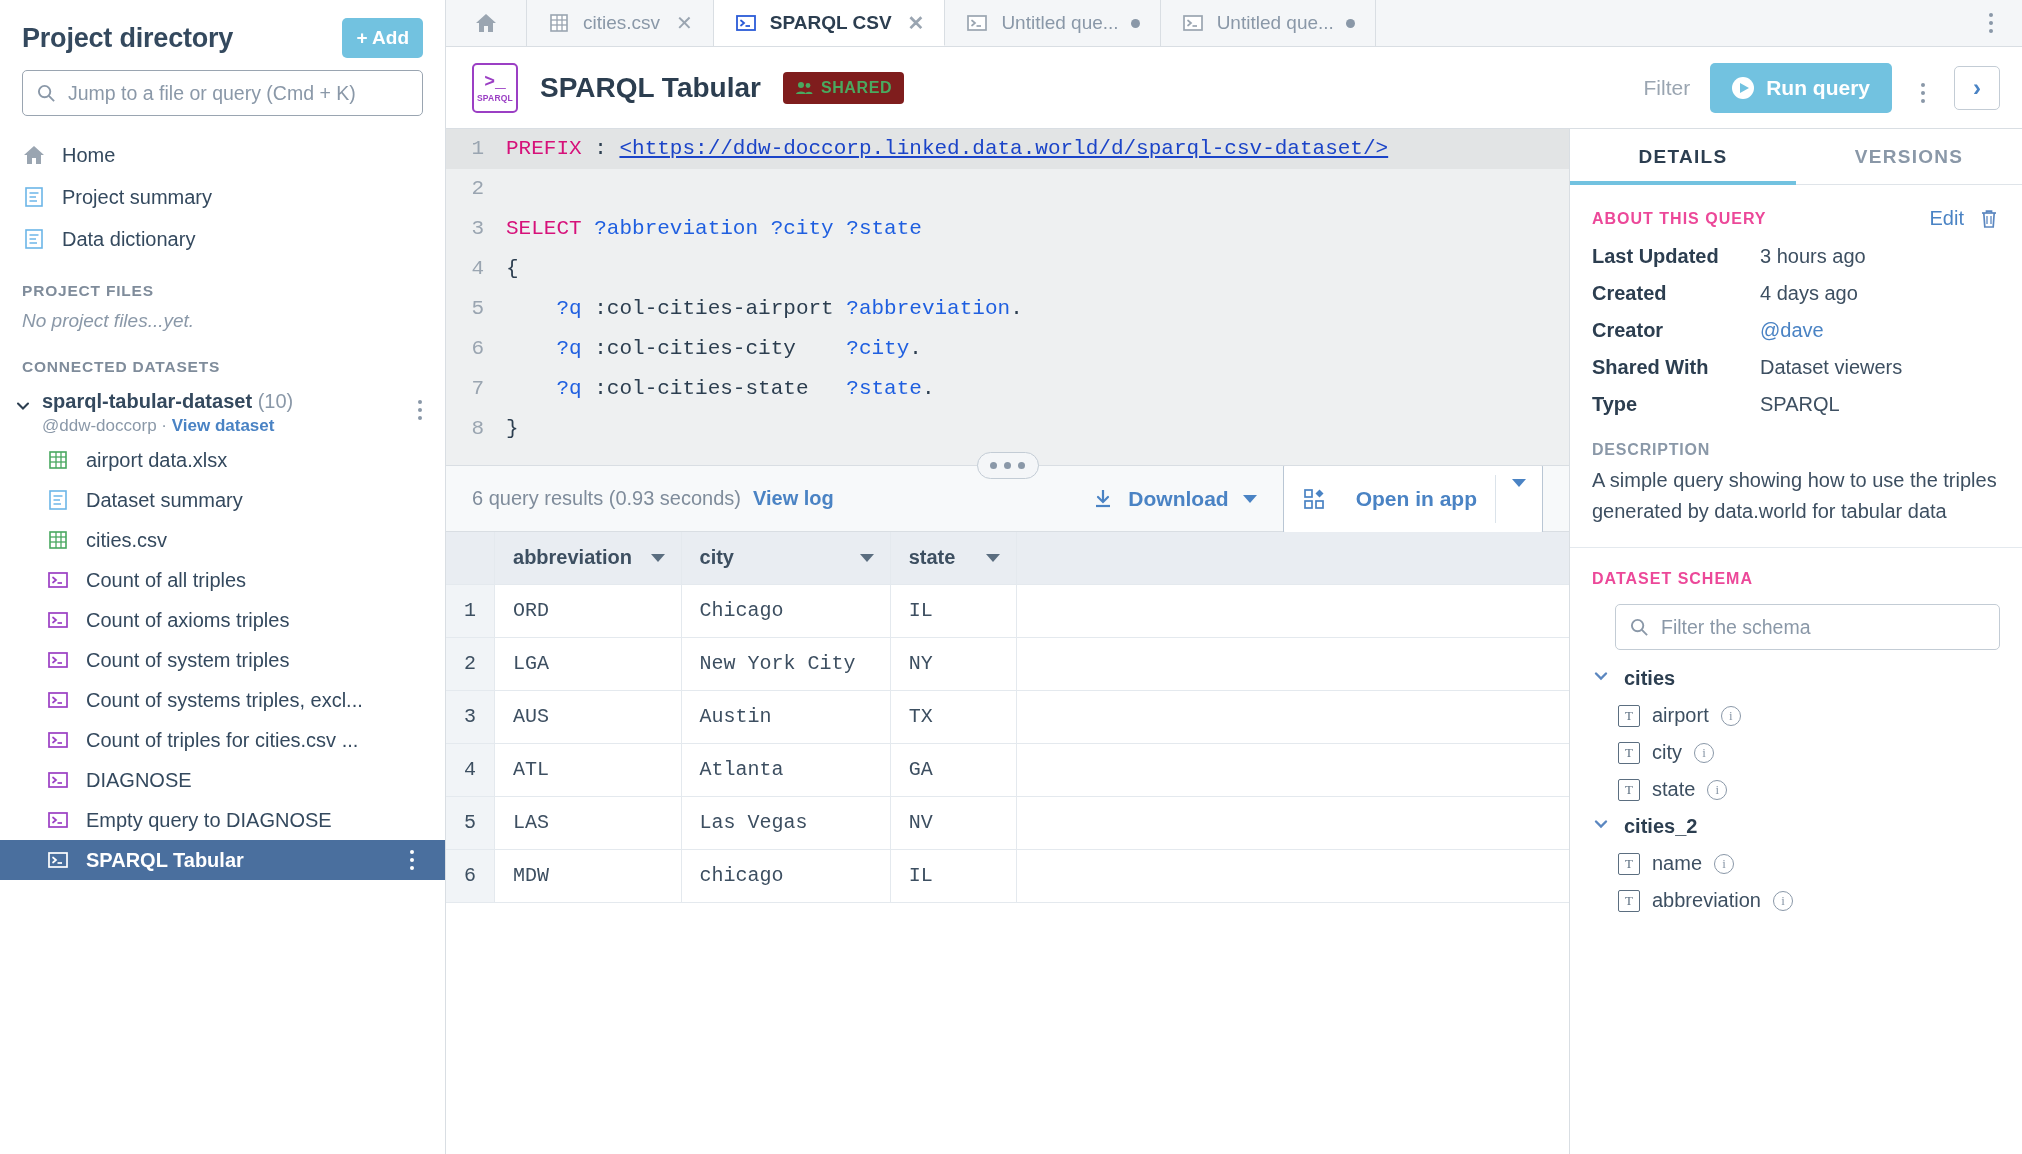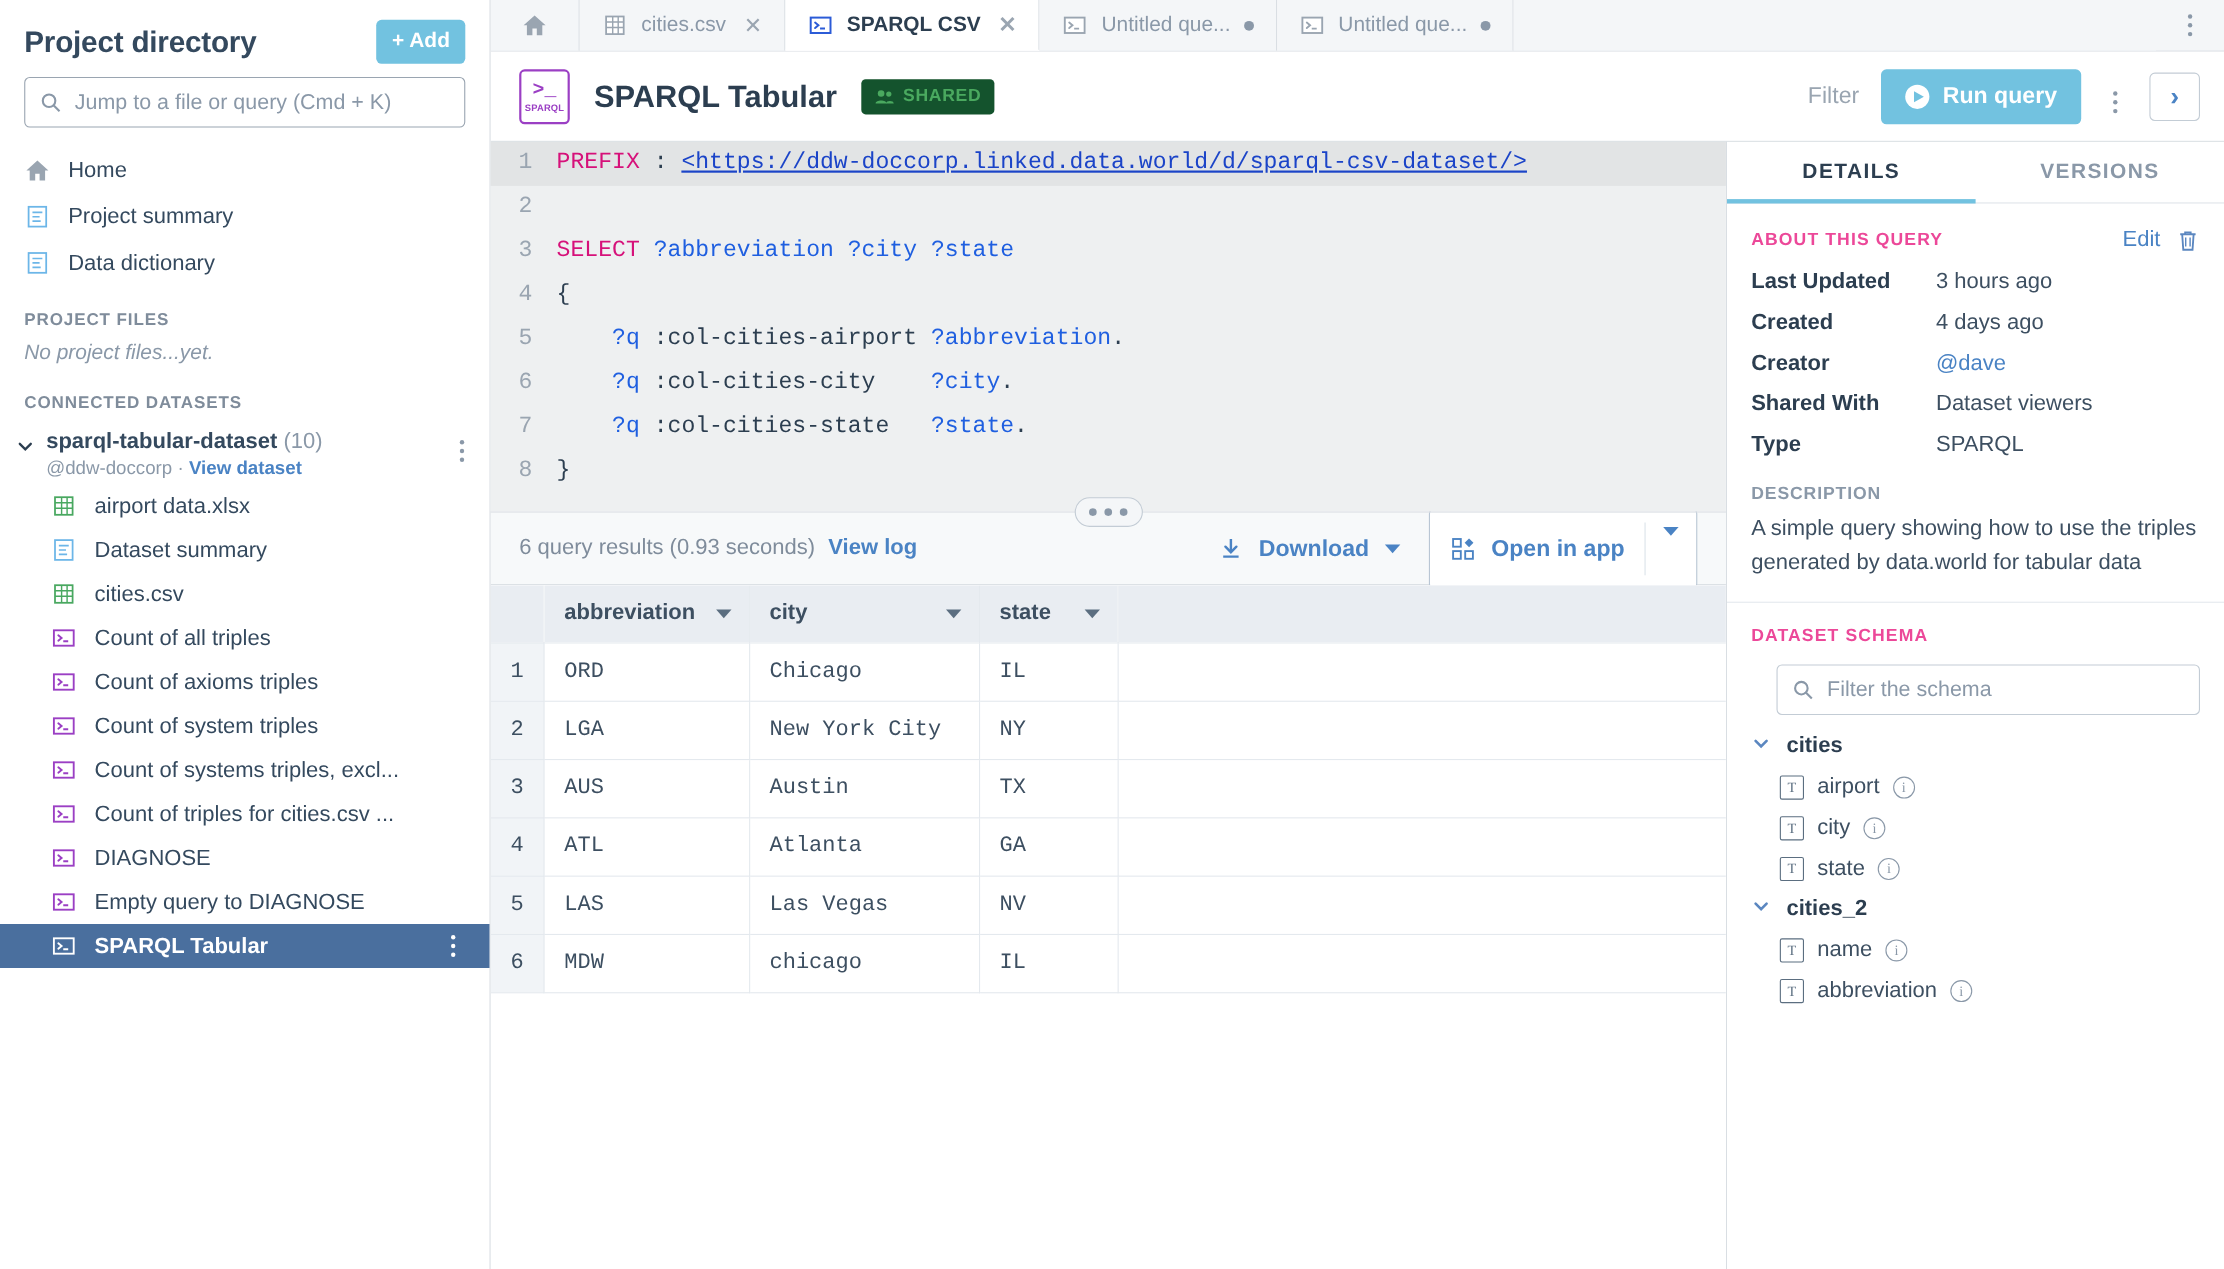--- a/index.html
+++ b/index.html
@@ -106,21 +106,21 @@
   .sparql-badge {
     width: 46px; height: 50px; border: 2px solid #9b3fc4; border-radius: 5px;
     display: flex; flex-direction: column; align-items: center; justify-content: center;
     color: #9b3fc4; flex: 0 0 46px;
   }
   .sparql-badge .gt { font-size: 18px; font-weight: bold; line-height: 1;
                       font-family: "Liberation Mono", monospace; }
   .sparql-badge .lbl { font-size: 8.5px; font-weight: bold; letter-spacing: 0.2px; margin-top: 2px; }
   .qtitle { font-size: 28px; font-weight: bold; color: #2c3e50; }
   .shared-pill {
-    background: #14532d; color: #4aa95f; font-size: 16px; font-weight: bold;
+    background: #7f1d1d; color: #4aa95f; font-size: 16px; font-weight: bold;
     letter-spacing: 0.6px; padding: 7px 12px; border-radius: 4px;
     display: flex; align-items: center; gap: 8px;
   }
   .qhead-right { margin-left: auto; display: flex; align-items: center; gap: 20px; }
   .saved-txt { color: #9aa5b1; font-size: 21px; }
   .run-btn {
     background: #72c2e0; color: #fff; border: none; border-radius: 5px;
     font-size: 21px; font-weight: bold; padding: 13px 22px;
     display: flex; align-items: center; gap: 12px; cursor: pointer;
     font-family: "Liberation Sans", sans-serif;
@@ -169,21 +169,21 @@
   .viewlog { color: #4a83c4; font-weight: bold; font-size: 20px; margin-left: 12px; cursor: pointer; }
   .tb-right { margin-left: auto; display: flex; align-items: center; gap: 26px; }
   .dl-btn { display: flex; align-items: center; gap: 14px; color: #4a83c4;
             font-weight: bold; font-size: 21px; cursor: pointer; }
   .caret { width: 0; height: 0; border-left: 7px solid transparent;
            border-right: 7px solid transparent; border-top: 8px solid #4a83c4; }
   .openapp {
     display: flex; align-items: center; border: 1px solid #b9c6d4; border-radius: 5px;
     color: #4a83c4; font-weight: bold; font-size: 21px; cursor: pointer; background: #fff;
   }
-  .openapp .oa-main { display: flex; align-items: flex-start; gap: 14px; padding: 24px 18px; }
+  .openapp .oa-main { display: flex; align-items: flex-start; gap: 30px; padding: 24px 18px; }
   .openapp .oa-caret { padding: 12px 16px; border-left: 1px solid #dbe3ea; }
 
   .table-area { flex: 1 1 auto; overflow: hidden; background: #fff; }
   table.res { border-collapse: collapse; table-layout: fixed; }
   table.res th, table.res td { border-right: 1px solid #e4e9ee; border-bottom: 1px solid #e4e9ee; }
   table.res thead th {
     background: #e9edf2; height: 52px; font-size: 20px; font-weight: bold;
     color: #3d4f61; text-align: left; padding: 0 18px; position: relative;
   }
   table.res thead th .hcaret {

